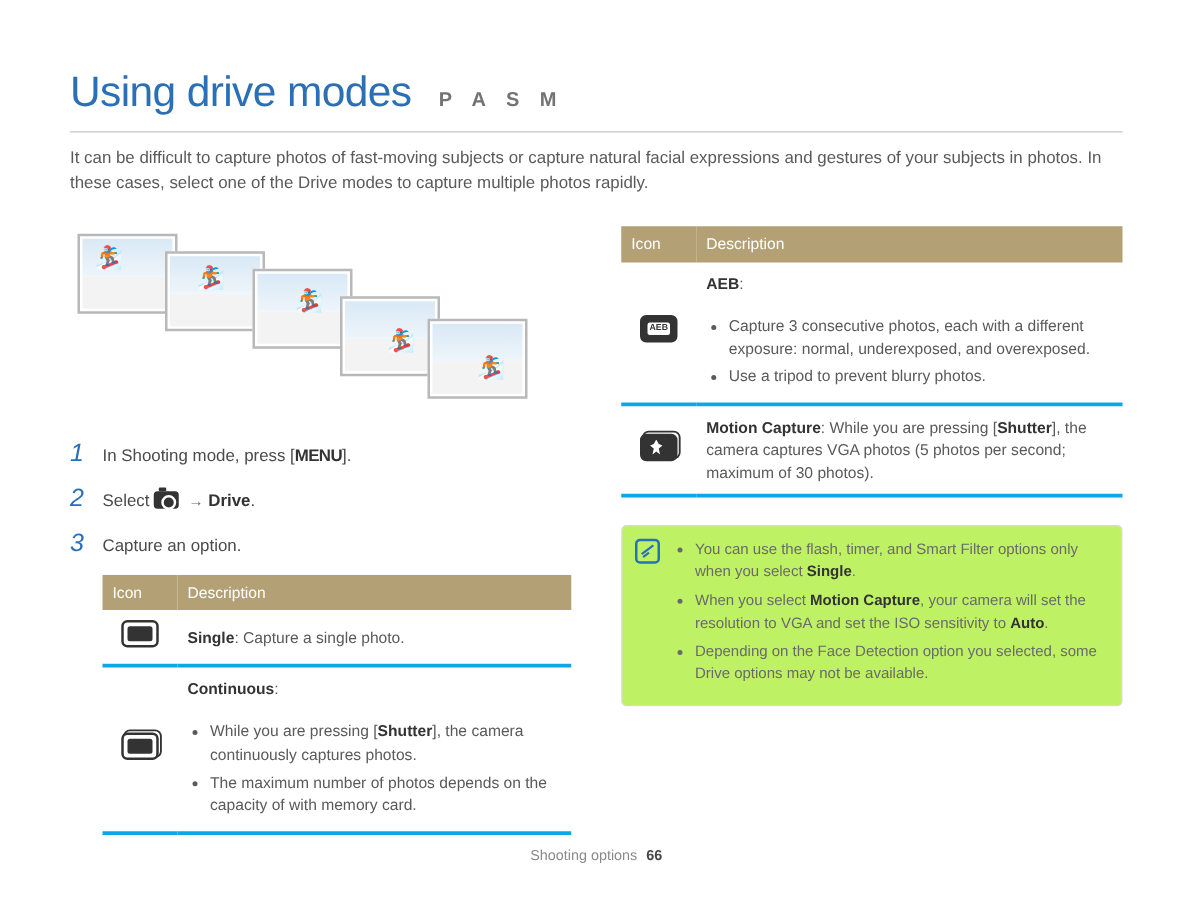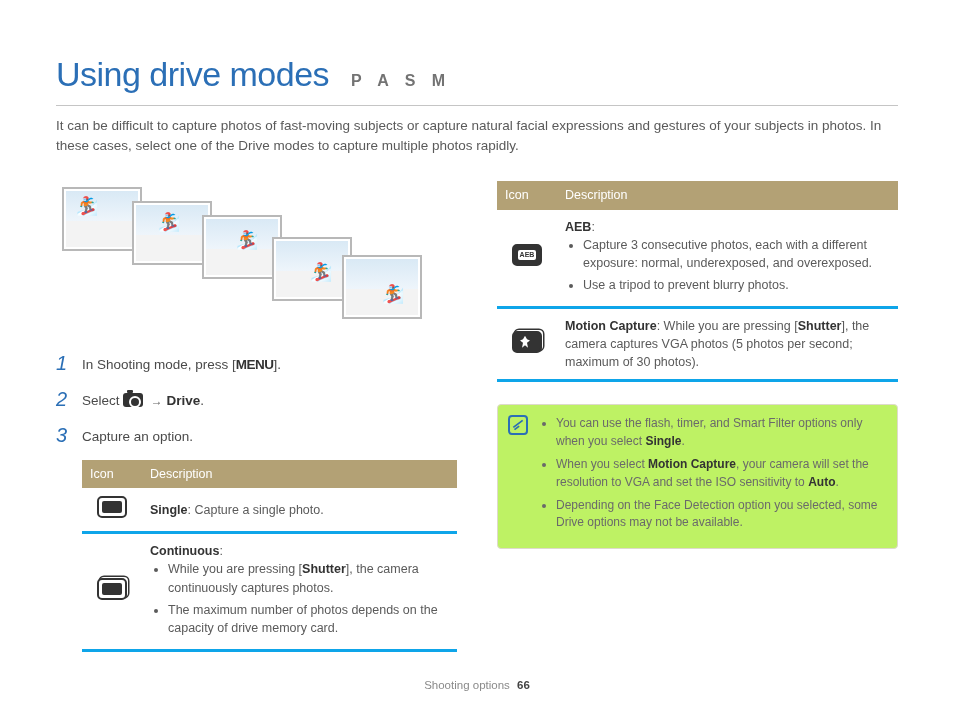--- a/index.html
+++ b/index.html
@@ -64,21 +64,21 @@
 
   
   table.desc { width: 100%; border-collapse: collapse; font-size: 12.5px; }
   table.desc th {
     background: #b3a175; color: #fff; font-weight: 400; text-align: left;
     padding: 5px 8px; font-size: 12.5px;
   }
   table.desc th.icon-col { width: 60px; }
   table.desc td { border-bottom: 3px solid #0ea5e9; padding: 8px 8px; vertical-align: middle; color:#5a5a5a;}
   table.desc td.iconcell { text-align: center; }
-  table.desc ul { list-style: disc; padding-left: 18px; margin-top:0;}
+  table.desc ul { list-style: disc; padding-left: 18px; margin-top:16px;}
   table.desc ul li { margin-bottom: 4px; }
 
   .mode-icon {
     display:inline-block; width:30px; height:22px; border:2.5px solid #333; border-radius:5px;
     position:relative; background:#fff;
   }
   .mode-icon.single::after{ content:""; position:absolute; inset:3px; background:#333; border-radius:2px;}
   .mode-icon.cont{ box-shadow: 2px -2px 0 -1px #fff, 2px -2px 0 0.5px #333; }
   .mode-icon.cont::after{ content:""; position:absolute; inset:3px; background:#333; border-radius:2px;}
   .mode-icon.aeb{ background:#333;}
@@ -181,21 +181,21 @@
       <tr>
         <td class="iconcell"><span class="mode-icon single"></span></td>
         <td><span class="bold">Single</span><span>: Capture a single photo.</span></td>
       </tr>
       <tr>
         <td class="iconcell"><span class="mode-icon cont"></span></td>
         <td>
           <span class="bold">Continuous</span><span>:</span>
           <ul>
             <li><span>While you are pressing [</span><span class="bold">Shutter</span><span>], the camera continuously captures photos.</span></li>
-            <li>The maximum number of photos depends on the capacity of drive memory card.</li>
+            <li>The maximum number of photos depends on the capacity of with memory card.</li>
           </ul>
         </td>
       </tr>
     </tbody>
       </table>
   </div>
 
   <div class="col">
     <table class="desc">
       <tbody>

